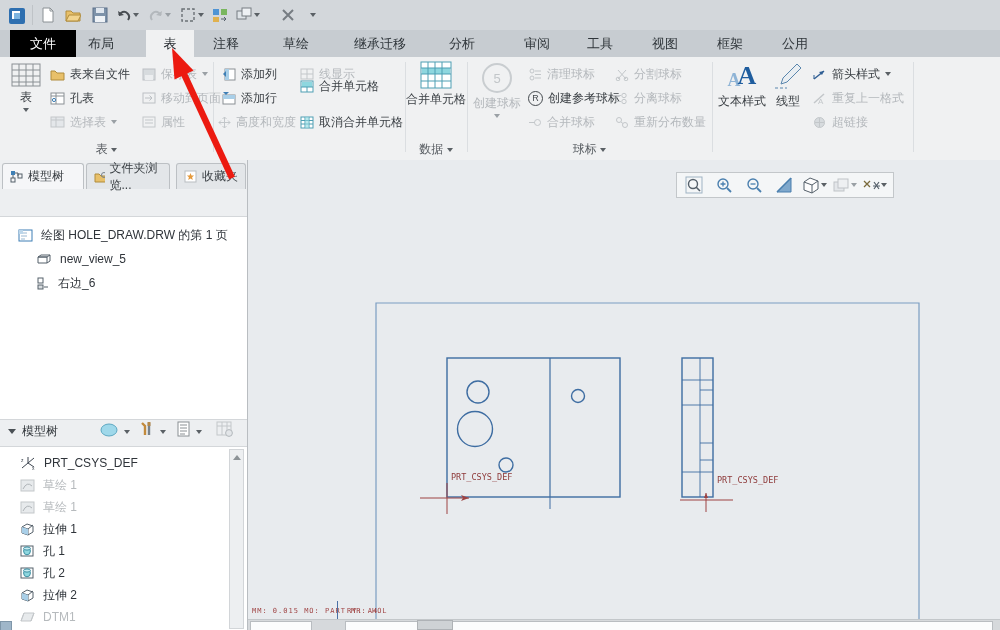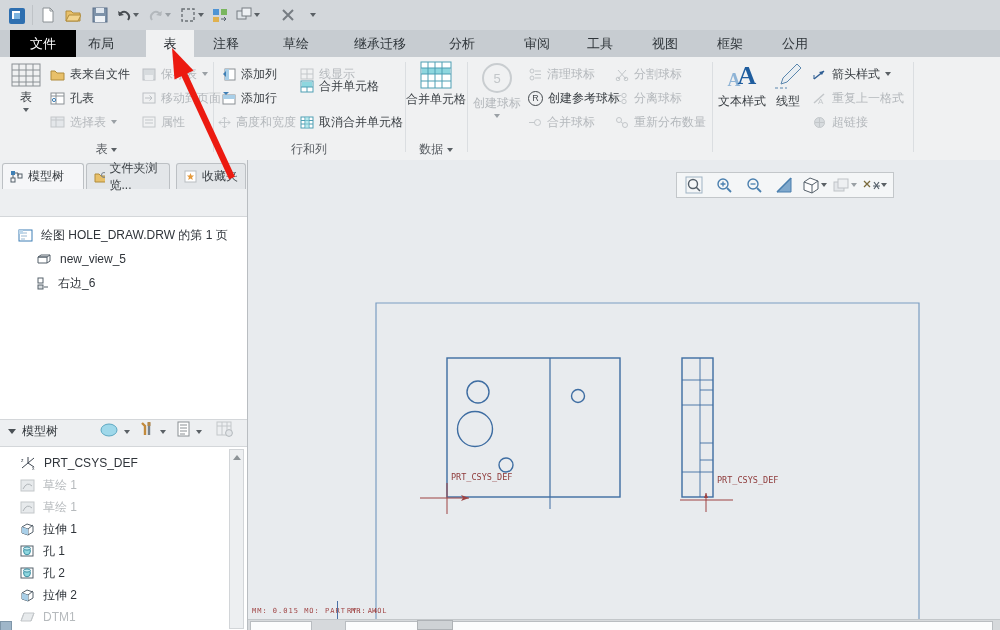--- a/index.html
+++ b/index.html
@@ -229,23 +229,20 @@
       <span>高度和宽度</span>
     </div>
     <div class="rb" style="left:300px;top:55px">
       <svg width="14" height="13">
           <rect x="1" y="1" width="12" height="11" fill="#fff" stroke="#4f9fb3"></rect>
           <path d="M1 4.5 h12 M1 8 h12 M5 1 v11 M9 1 v11" stroke="#4f9fb3"></path>
           <rect x="5" y="1" width="4" height="11" fill="#8ed7df" opacity=".6"></rect>
         </svg>
       <span>取消合并单元格</span>
     </div>
-    <div class="grp-label" style="left:213px;width:192px">
-      <span>行和列</span>
-    </div>
 
     <div class="bigbtn" style="left:406px;top:4px;width:60px">
       <svg width="34" height="28">
           <g stroke="#4f9fb3" fill="#fff">
             <rect x="2" y="1" width="30" height="26"></rect>
           </g>
           <rect x="3" y="7" width="28" height="6" fill="#8ed7df"></rect>
           <g stroke="#4f9fb3" fill="none">
             <path d="M2 7 h30 M2 13 h30 M2 20 h30 M9 1 v26 M16 1 v26 M23 1 v26"></path>
           </g>
@@ -300,20 +297,23 @@
         </svg>
       <span>合并球标</span>
     </div>
     <div class="rb dis" style="left:615px;top:55px">
       <svg width="14" height="13">
           <circle cx="4" cy="4" r="2.5" fill="none" stroke="#c3c7ca"></circle>
           <circle cx="10" cy="9" r="2.5" fill="none" stroke="#c3c7ca"></circle>
           <path d="M6 6 l2 1.5" stroke="#c3c7ca"></path>
         </svg>
       <span>重新分布数量</span>
+    </div>
+    <div class="grp-label" style="left:467px;width:245px">
+      <span>球标</span> <span class="caret"></span>
     </div>
 
     <div class="bigbtn" style="left:716px;top:4px;width:52px">
       <span class="aa-icon" style="height:30px;display:flex;align-items:flex-end;">
         <b style="font-size:18px;color:#8fb4d6;">A</b>
           <b style="font-size:26px;color:#1f5d9e;margin-left:-3px;">A</b>
       </span>
       <span>文本样式</span>
     </div>
     <div class="bigbtn" style="left:770px;top:4px;width:36px">

